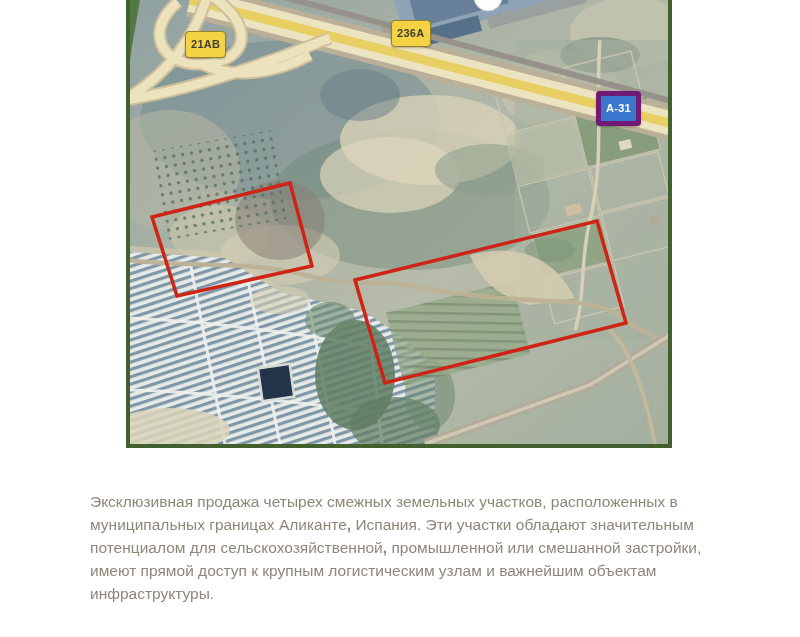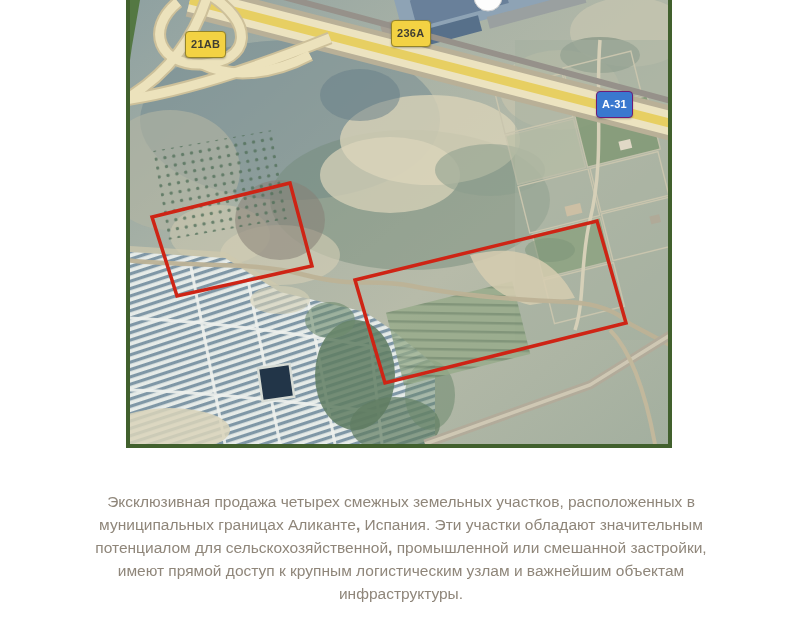--- a/index.html
+++ b/index.html
@@ -16,26 +16,26 @@
   .page{position:relative;width:800px;height:637px;background:#ffffff;overflow:hidden;
         font-family:"Liberation Sans", sans-serif;}
   .map-frame{position:absolute;left:126px;top:0;width:538px;height:444px;
              border:4px solid var(--map-border);border-top:none;overflow:hidden;background:#a9b2a4;}
   .map-frame svg{display:block;}
   .badge{position:absolute;font-size:11px;font-weight:bold;line-height:13px;
          padding:6px 5px;border-radius:4px;letter-spacing:.3px;
          box-shadow:0 1px 2px rgba(0,0,0,.25);}
   .badge-yellow{background:var(--badge-yellow-bg);border:1.5px solid var(--badge-yellow-border);
                 color:var(--badge-yellow-text);}
-  .badge-blue{background:var(--badge-blue-bg);border:1px solid #701a75;color:var(--badge-blue-text);}
+  .badge-blue{background:var(--badge-blue-bg);border:5px solid #701a75;color:var(--badge-blue-text);}
   .badge-21ab{left:55px;top:31px;text-align:right;}
   .badge-236a{left:261px;top:20px;}
   .badge-a31{left:466px;top:91px;}
   .parcel{fill:none;stroke:var(--parcel-outline);stroke-width:3.5;stroke-linejoin:miter;}
-  .description{position:absolute;left:90px;top:490px;width:622px;text-align:center;
+  .description{position:absolute;left:90px;top:490px;width:622px;text-align:left;
                color:var(--body-text);font-size:15.5px;line-height:23px;}
   .seg-bold{font-weight:700;}
 </style>
 </head>
 <body>
 
 <div class="page">
 
   <div class="map-frame">
     <svg width="538" height="444" viewBox="0 0 538 444">

